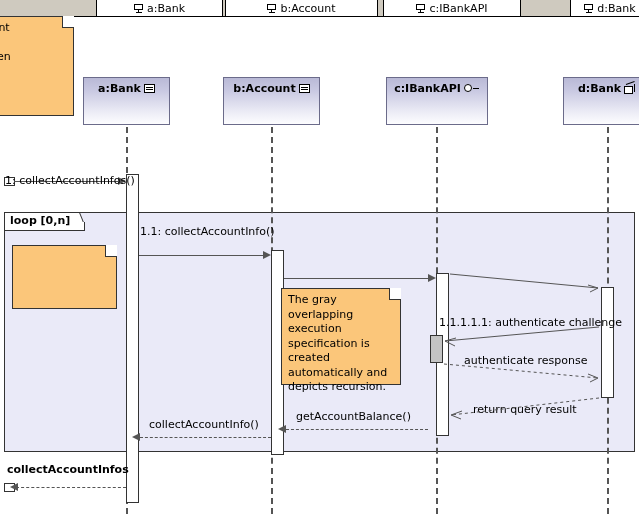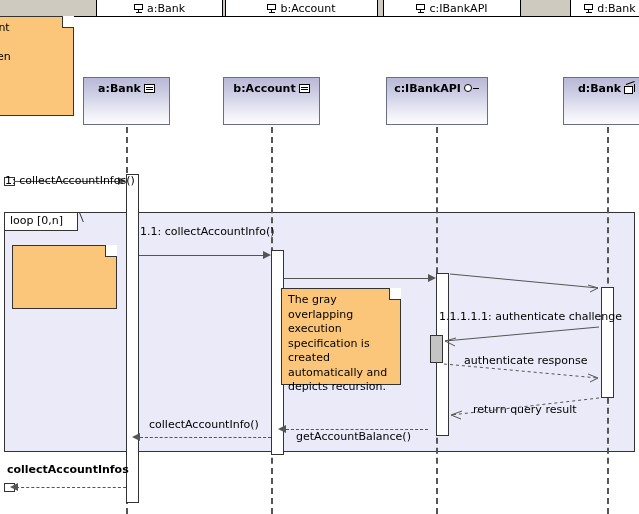--- a/index.html
+++ b/index.html
@@ -51,21 +51,21 @@
   .lifeline{position:absolute;width:0;border-left:2px dashed #555;}
 
   
   .exec{position:absolute;background:#ffffff;border:1px solid #333;box-sizing:border-box;}
   .exec.gray{background:#c4c4c4;}
 
   
   .frag{position:absolute;box-sizing:border-box;border:1px solid #333;background:#eaeaf8;}
   .fraglabel{position:absolute;left:0;top:0;height:18px;background:#fff;border-right:1px solid #333;
              border-bottom:1px solid #333;box-sizing:border-box;padding:1px 14px 0 5px;
-             font-size:11px;font-weight:normal;color:#000;white-space:nowrap;}
+             font-size:11px;font-weight:bold;color:#000;white-space:nowrap;}
   .fragcorner{position:absolute;width:9px;height:9px;background:#eaeaf8;
               border-left:1px solid #333;}
 
   
   .note{position:absolute;box-sizing:border-box;background:#fbc67a;border:1px solid #333;
         font-size:11px;line-height:14.5px;color:#000;padding:4px 6px;}
   .note .fold{position:absolute;right:-1px;top:-1px;width:12px;height:12px;
               background:#fff;border-left:1px solid #333;border-bottom:1px solid #333;
               box-sizing:border-box;}
   .note .foldcut{position:absolute;right:-1px;top:-1px;width:0;height:0;
@@ -170,29 +170,29 @@
     <div class="lbl" style="left:5px;top:133px;margin-top:24px;">1: collectAccountInfos()</div>
 
     <div class="msg" style="left:139px;top:238px;width:126px;"></div>
     <div class="arrowR" style="left:263px;top:234px;"></div>
     <div class="lbl" style="left:140px;top:208px;">1.1: collectAccountInfo()</div>
 
     <div class="msg" style="left:284px;top:261px;width:146px;"></div>
     <div class="arrowR" style="left:428px;top:257px;"></div>
 
 
-    <div class="lbl" style="left:439px;top:293px;">1.1.1.1.1: authenticate challenge</div>
+    <div class="lbl" style="left:439px;top:299px;">1.1.1.1.1: authenticate challenge</div>
 
     <div class="lbl" style="left:464px;top:337px;">authenticate response</div>
 
     <div class="lbl" style="left:473px;top:386px;">return query result</div>
 
     <div class="msg dash" style="left:286px;top:412px;width:142px;"></div>
     <div class="arrowL" style="left:278px;top:408px;"></div>
-    <div class="lbl" style="left:296px;top:393px;margin-top:20px;">getAccountBalance()</div>
+    <div class="lbl" style="left:296px;top:393px;">getAccountBalance()</div>
 
     <div class="msg dash" style="left:140px;top:420px;width:131px;"></div>
     <div class="arrowL" style="left:132px;top:416px;"></div>
     <div class="lbl" style="left:149px;top:401px;">collectAccountInfo()</div>
 
     <div class="gate" style="left:4px;top:466px;"></div>
     <div class="msg dash" style="left:16px;top:470px;width:110px;"></div>
     <div class="arrowL" style="left:10px;top:466px;"></div>
     <div class="lbl" style="left:7px;top:446px;font-weight:bold;">collectAccountInfos</div>
 

